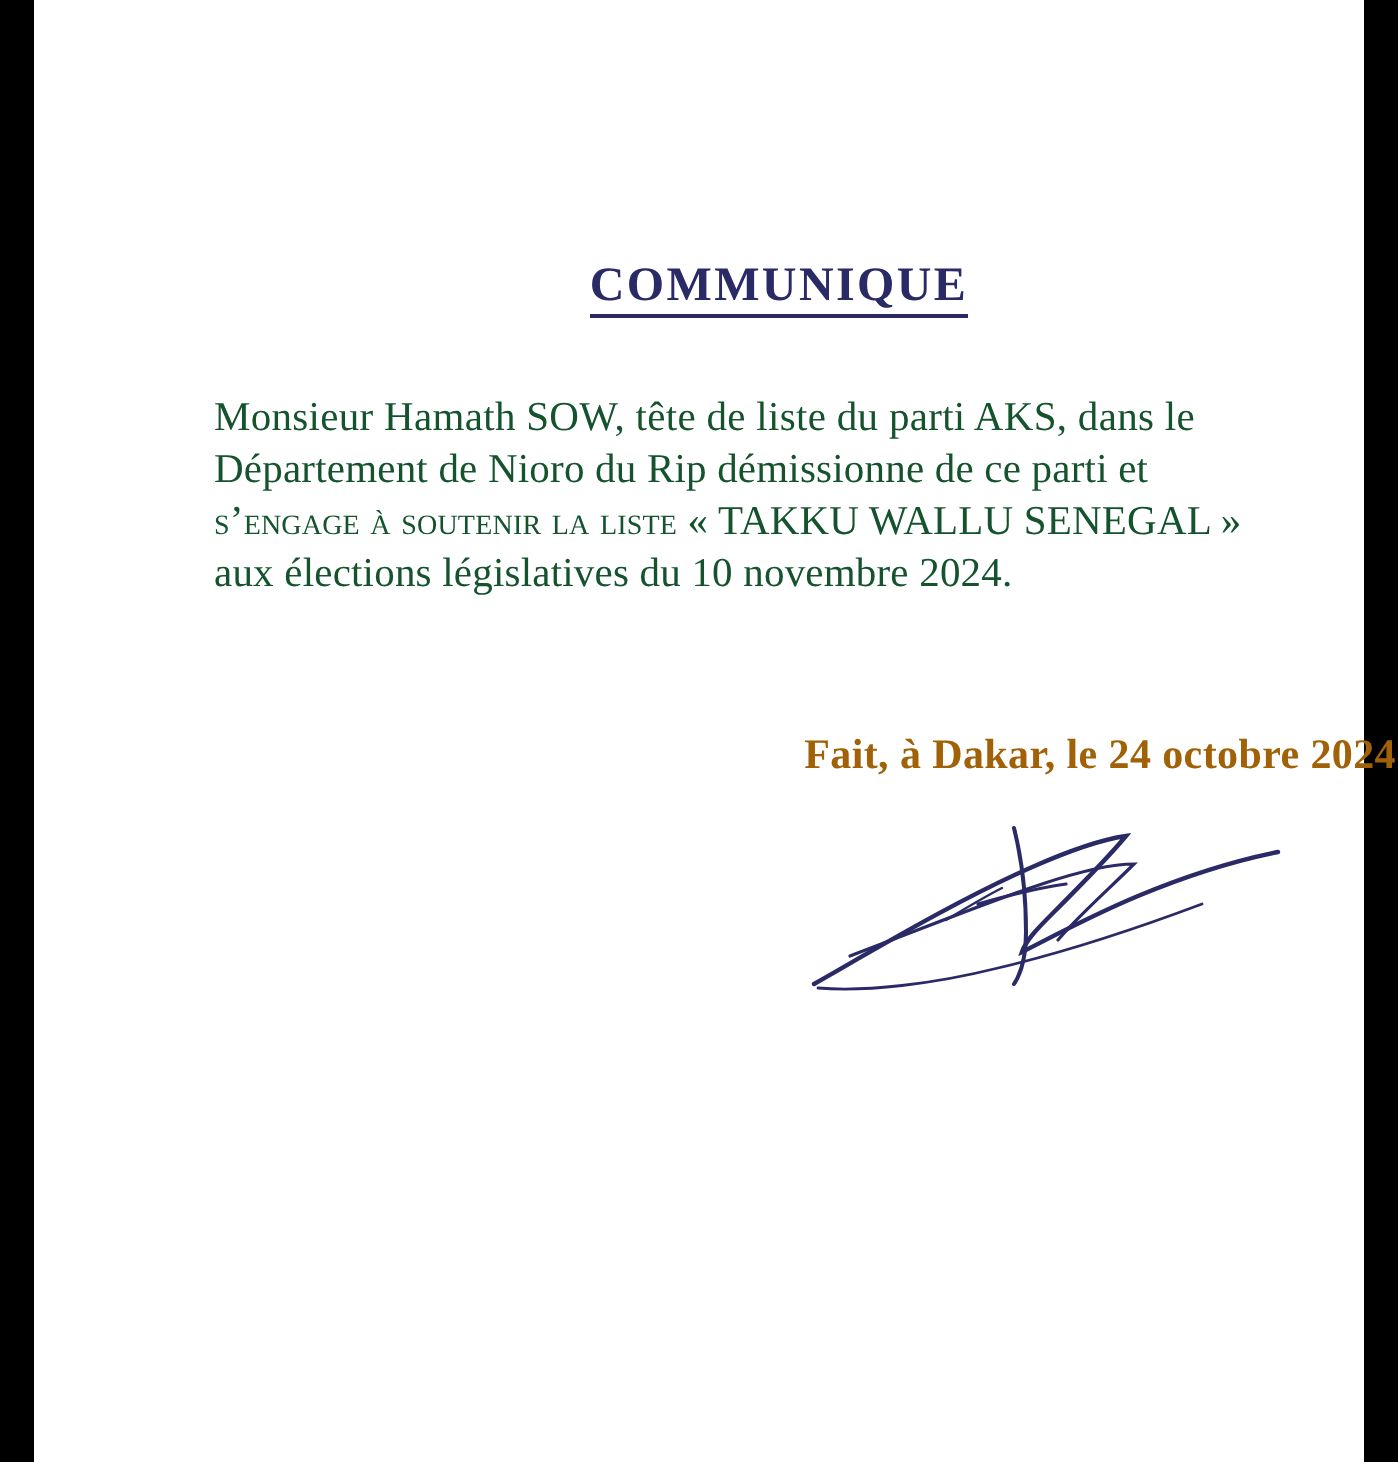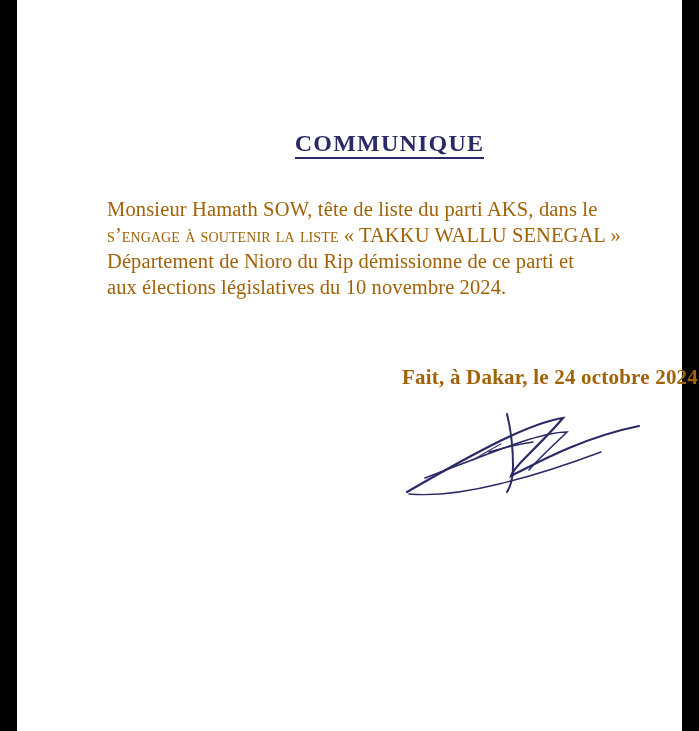--- a/index.html
+++ b/index.html
@@ -45,21 +45,21 @@
     color: #2a2a66;
     border-bottom: 2px solid #2a2a66;
     padding-bottom: 1px;
     line-height: 1.1;
   }
   .paragraph {
     position: absolute;
     left: 50px;
     top: 196px;
     width: 575px;
-    color: #a16207;
+    color: #14532d;
     font-size: 20.5px;
     line-height: 26px;
     text-align: justify;
   }
   .paragraph .line {
     display: block;
     white-space: nowrap;
   }
   .paragraph .line.l1 { letter-spacing: 0.15px; }
   .paragraph .line.l2 { letter-spacing: 0.1px; }
@@ -95,22 +95,22 @@
 
 <div class="page">
   <div class="doc-body">
 
     <div class="title-wrap">
       <span class="title">COMMUNIQUE</span>
     </div>
 
     <div class="paragraph">
       <span class="line l1">Monsieur Hamath SOW, tête de liste du parti AKS, dans le</span>
+      <span class="line l2">Département de Nioro du Rip démissionne de ce parti et</span>
       <span class="line l3 quoted">s’engage à soutenir la liste « TAKKU WALLU SENEGAL »</span>
-      <span class="line l2">Département de Nioro du Rip démissionne de ce parti et</span>
       <span class="line l4">aux élections législatives du 10 novembre 2024.</span>
     </div>
 
     <div class="place-date">Fait, à Dakar, le 24 octobre 2024</div>
 
     <div class="signature">
       <svg width="280" height="120" viewBox="0 0 280 120" fill="none" xmlns="http://www.w3.org/2000/svg" aria-hidden="true">
         <path d="M20 92 C55 72, 92 50, 128 34 C146 26, 162 20, 176 18 C166 30, 152 44, 140 56 C132 64, 126 70, 124 76 C136 70, 158 58, 182 48 C206 38, 232 30, 252 26" stroke="#2a2a66" stroke-width="2.2" stroke-linecap="round" fill="none"></path>
         <path d="M38 78 C70 66, 104 52, 134 42 C152 36, 168 32, 180 32 C168 44, 152 58, 142 70" stroke="#2a2a66" stroke-width="1.6" stroke-linecap="round" fill="none"></path>
         <path d="M120 14 C124 30, 126 50, 126 66 C126 78, 124 86, 120 92" stroke="#2a2a66" stroke-width="2" stroke-linecap="round" fill="none"></path>

